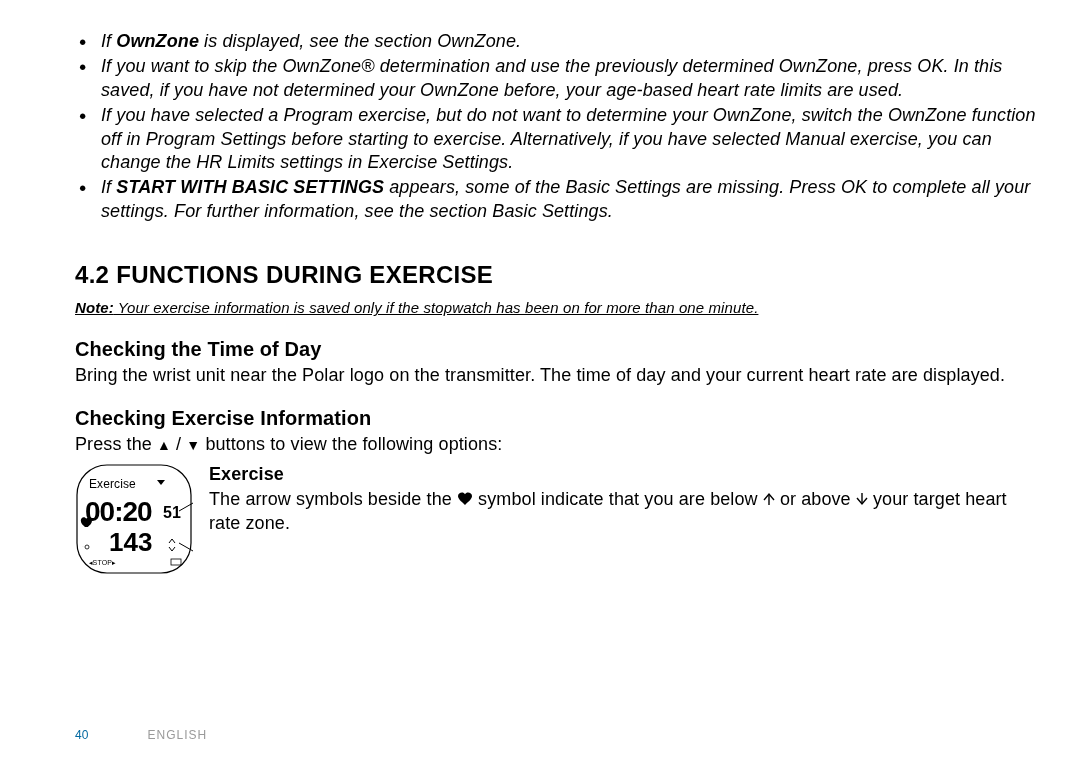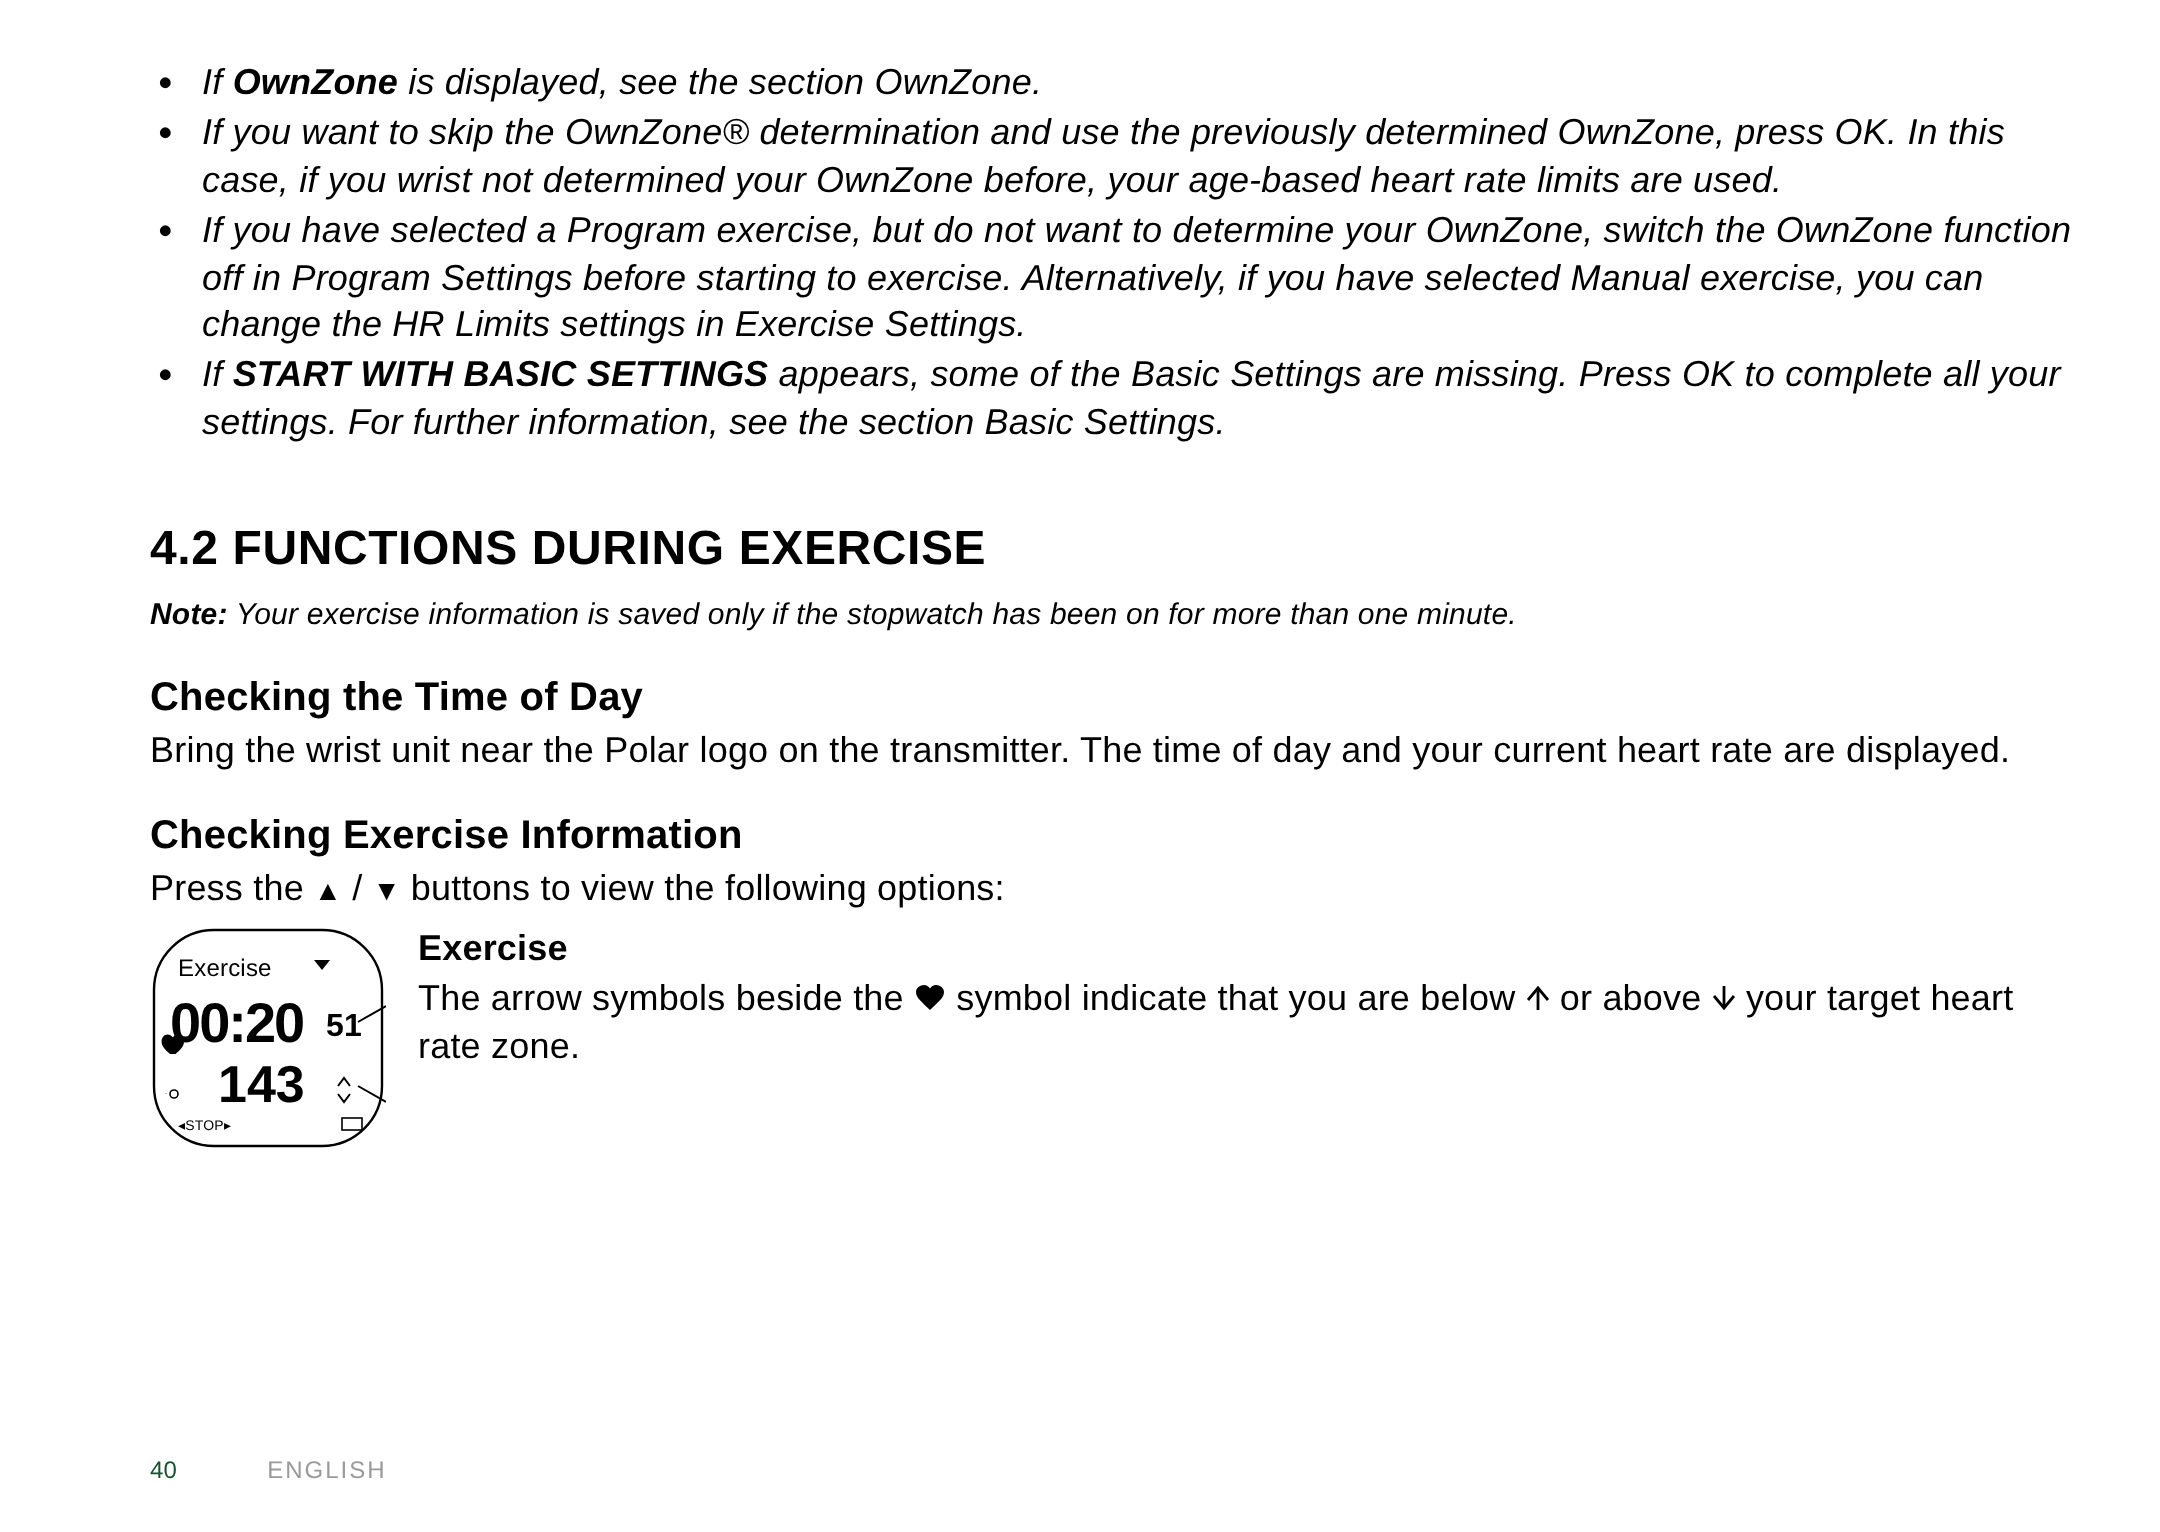--- a/index.html
+++ b/index.html
@@ -41,20 +41,21 @@
     font-stretch:condensed;
     font-weight:bold;
     font-size:24px;
     letter-spacing:0.3px;
     margin:36px 0 8px 0;
   }
   .note{
     font-style:italic;
     font-size:15px;
     margin:6px 0 16px 0;
+    text-decoration:underline;
   }
   .note .nb{font-weight:bold;}
   h3{
     font-family:"Arial Narrow",Arial,sans-serif;
     font-stretch:condensed;
     font-weight:bold;
     font-size:20px;
     margin:18px 0 2px 0;
   }
   h4{
@@ -80,33 +81,33 @@
   }
   .sub{font-size:13px;vertical-align:sub;}
   .tri{display:inline-block;font-size:14px;vertical-align:middle;line-height:1;}
   .footer{
     position:absolute;
     left:75px;
     bottom:22px;
     font-size:12px;
     color:#222;
   }
-  .footer .pg{color:#14532d;margin-right:2px;}
+  .footer .pg{color:#0369a1;margin-right:16px;}
   .footer .lang{color:#9a9a9a;letter-spacing:1px;margin-left:43px;}
   .heart{display:inline-block;vertical-align:middle;}
   .arrhouse{display:inline-block;vertical-align:middle;}
 </style>
 </head>
 <body>
 
 <ul class="top">
   <li>
     <span>If </span><span class="b">OwnZone</span><span> is displayed, see the section OwnZone.</span>
   </li>
-  <li>If you want to skip the OwnZone® determination and use the previously determined OwnZone, press OK. In this case, if you wrist not determined your OwnZone before, your age-based heart rate limits are used.</li>
+  <li>If you want to skip the OwnZone® determination and use the previously determined OwnZone, press OK. In this saved, if you have not determined your OwnZone before, your age-based heart rate limits are used.</li>
   <li>If you have selected a Program exercise, but do not want to determine your OwnZone, switch the OwnZone function off in Program Settings before starting to exercise. Alternatively, if you have selected Manual exercise, you can change the HR Limits settings in Exercise Settings.</li>
   <li>
     <span>If </span><span class="b">START WITH BASIC SETTINGS</span><span> appears, some of the Basic Settings are missing. Press OK to complete all your settings. For further information, see the section Basic Settings.</span>
   </li>
 </ul>
 
 <h2>4.2  FUNCTIONS DURING EXERCISE</h2>
 
 <p class="note">
   <span class="nb">Note:</span><span> Your exercise information is saved only if the stopwatch has been on for more than one minute.</span>

